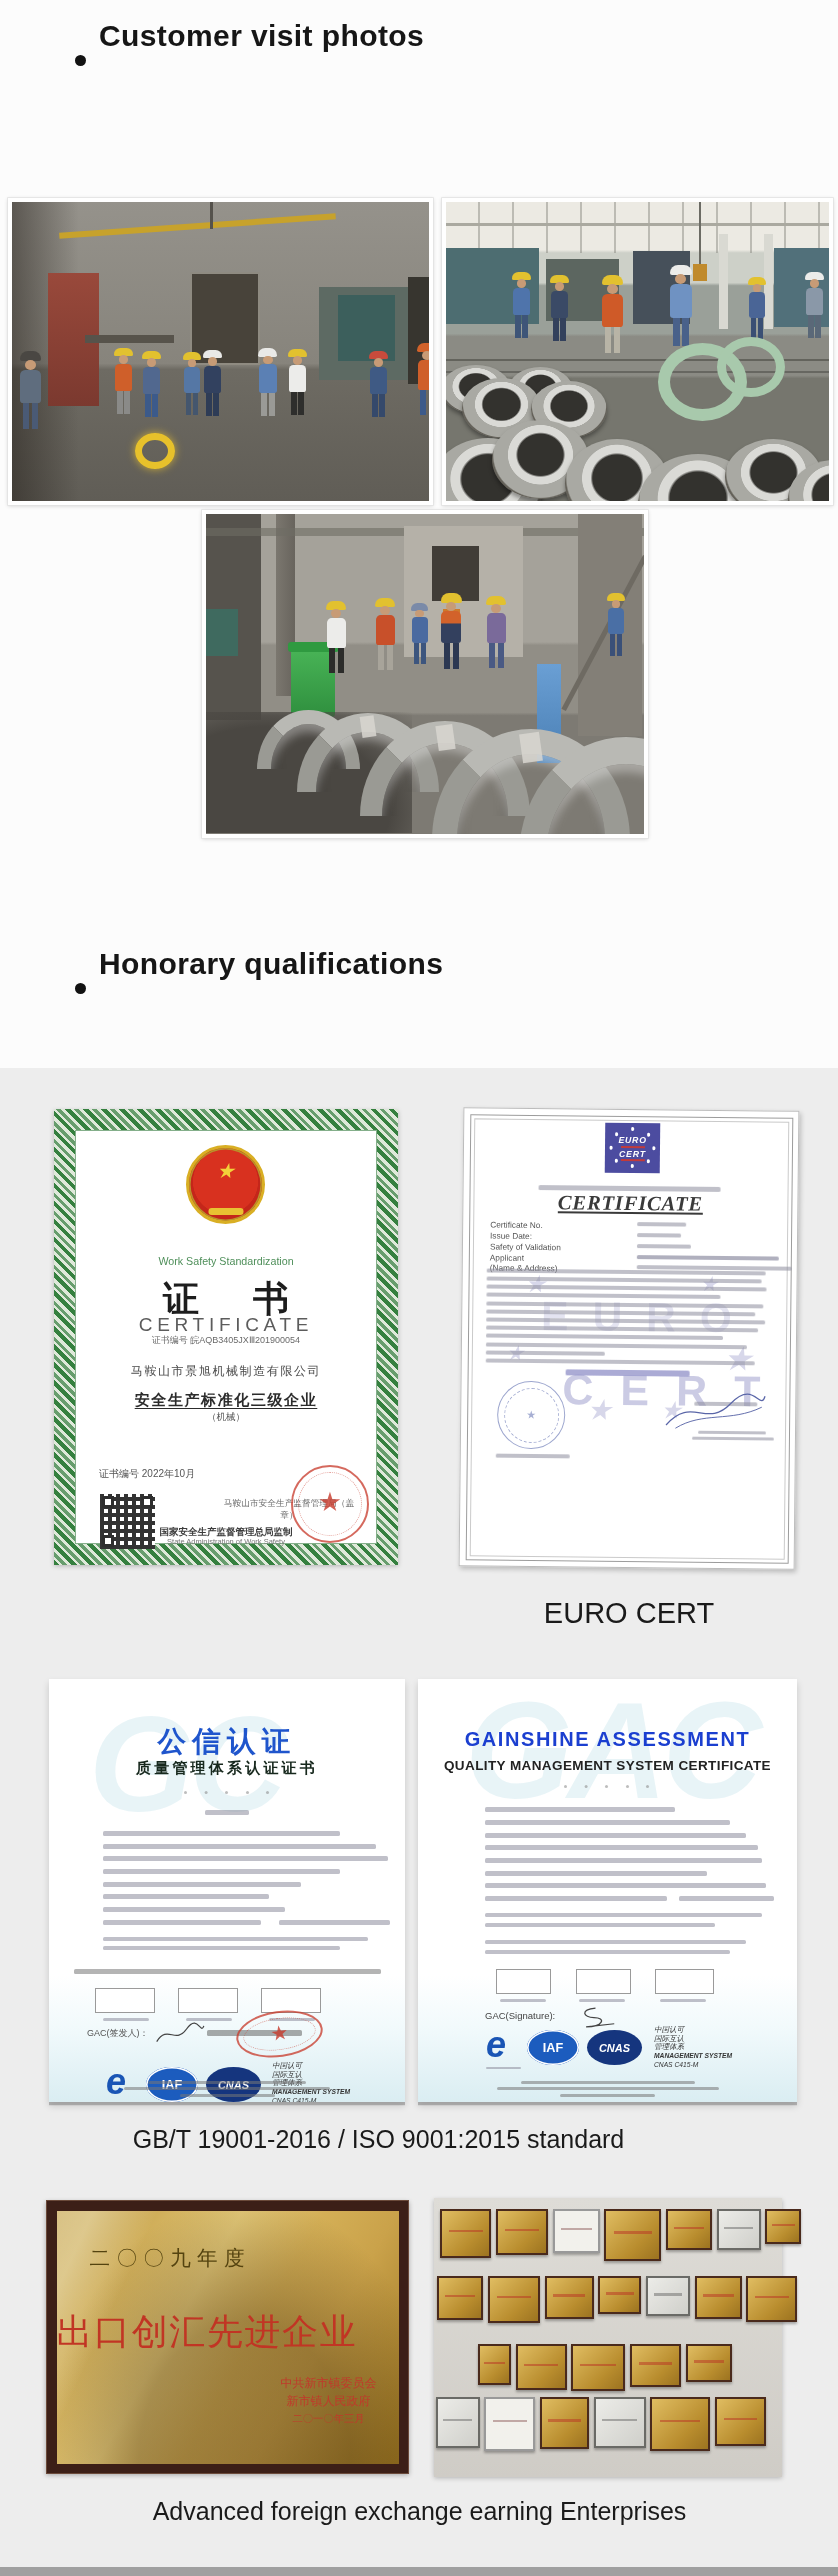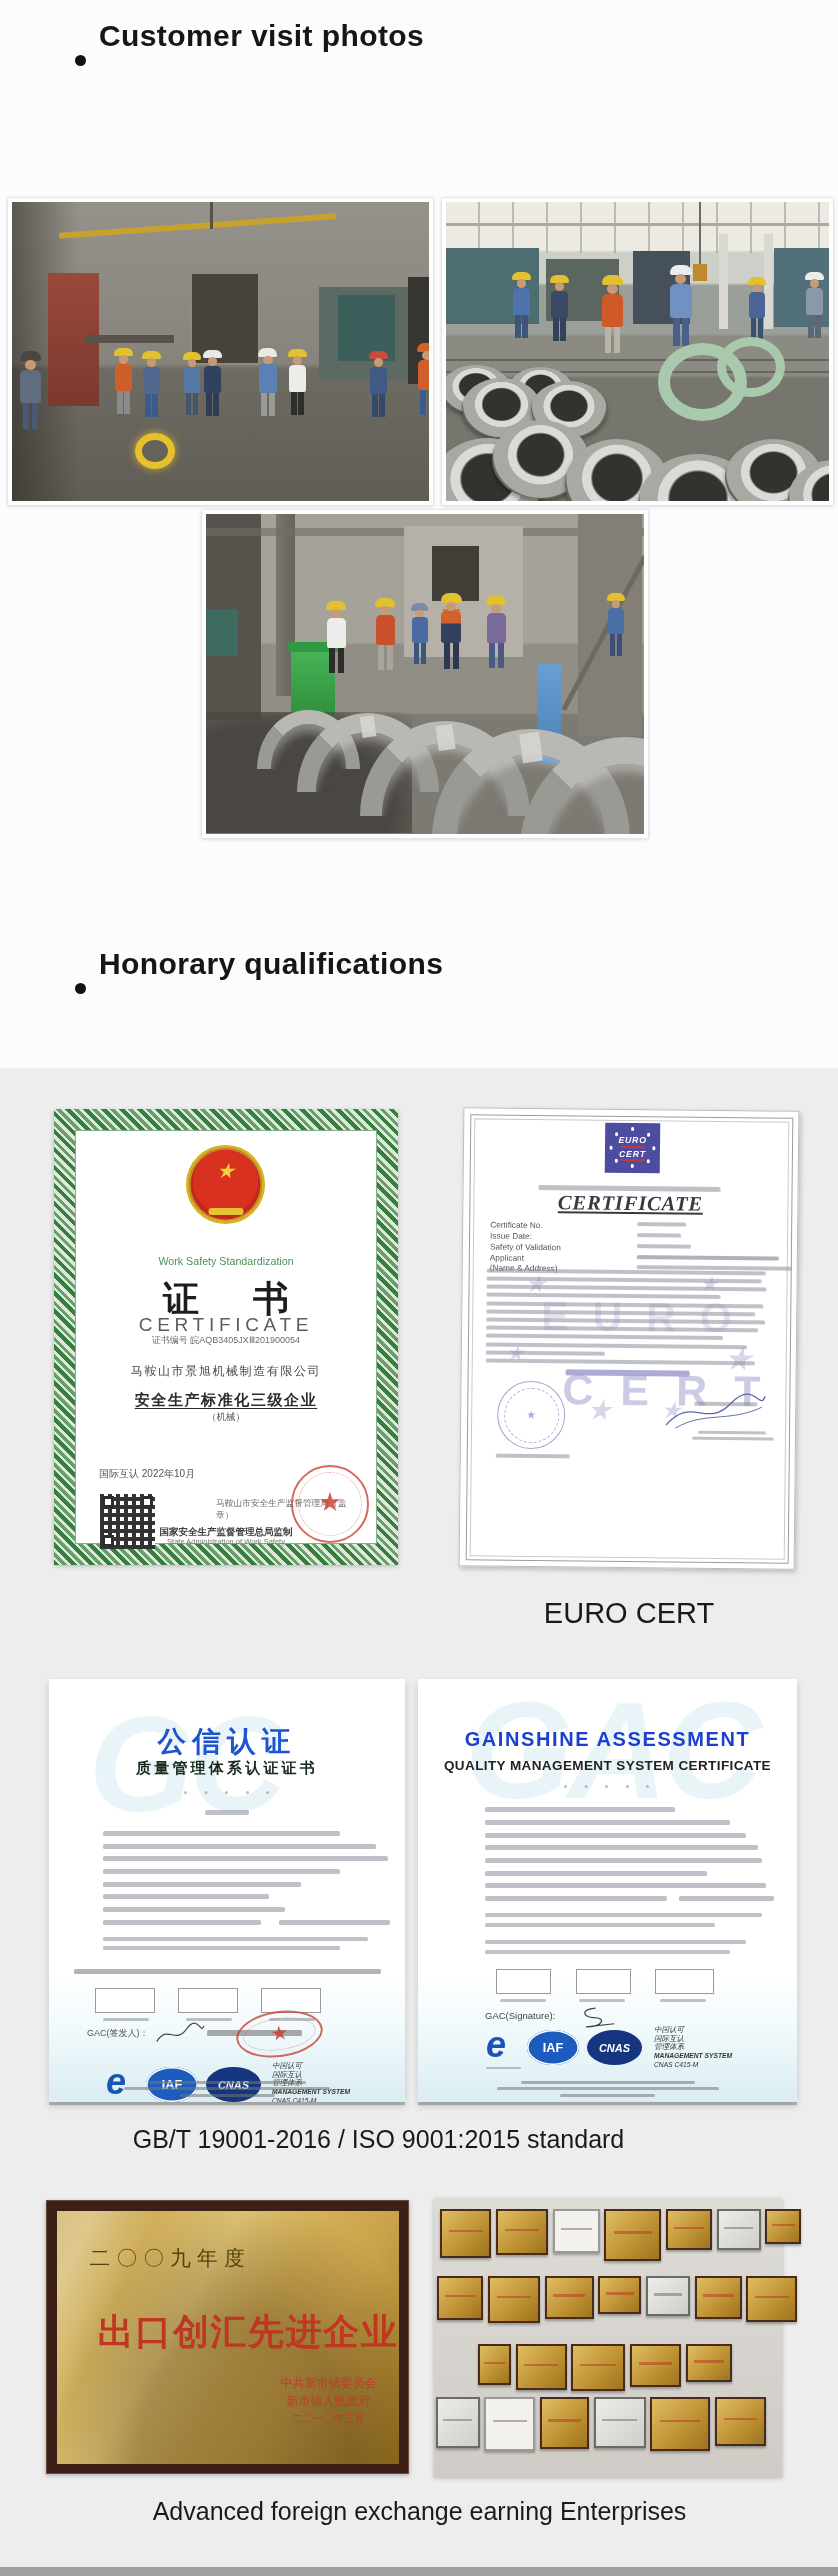--- a/index.html
+++ b/index.html
@@ -68,21 +68,21 @@
   .gclogo{position:absolute;font-size:36px;line-height:35px;font-weight:bold;font-style:italic;color:#1a55b5}
   .iaf{position:absolute;background:#1c5cbe;border-radius:50%;color:#fff;font-weight:bold;display:flex;align-items:center;justify-content:center;box-shadow:inset 0 0 0 1.6px #fff,inset 0 0 0 3.2px #1c5cbe}
   .cnas{position:absolute;background:#15357e;border-radius:50%;color:#fff;font-weight:bold;font-style:italic;display:flex;align-items:center;justify-content:center}
   .accr{position:absolute;font-size:7.5px;color:#333;line-height:8.7px}
   .sig{position:absolute}
   
   .plq{position:absolute;left:46px;top:1132px;width:363px;height:274px;background:#3c1f17;border:1.6px solid #6b4a3a;padding:9.5px;box-shadow:0 1.6px 4.7px rgba(0,0,0,.3)}
   .plate{position:relative;width:100%;height:100%;background:linear-gradient(120deg,#b98f35 0%,#e3c878 38%,#d4af56 55%,#caa24a 70%,#96711f 100%);overflow:hidden}
   .plate .sheen{position:absolute;inset:0;background:linear-gradient(115deg,rgba(255,255,230,.45) 0 8%,transparent 22%),radial-gradient(ellipse at 55% 100%,rgba(60,40,10,.35) 0 40%,transparent 75%)}
   .pyear{position:absolute;left:33px;top:33px;font-size:20.6px;letter-spacing:6.3px;color:#54430f;filter:blur(0.5px)}
-  .ptitle{position:absolute;left:0;top:97px;width:100%;text-align:right;font-size:36px;font-weight:bold;letter-spacing:1.6px;color:#c13524;filter:blur(0.4px)}
+  .ptitle{position:absolute;left:0;top:97px;width:100%;text-align:left;font-size:36px;font-weight:normal;letter-spacing:1.6px;color:#c13524;filter:blur(0.4px)}
   .pissuer{position:absolute;right:22px;top:163px;text-align:center;font-size:12px;line-height:18px;color:#c0392b;filter:blur(0.6px)}
   .pdate{font-size:10.3px}
   
   .wall{position:absolute;left:434px;top:1130px;width:348px;height:279px;background:linear-gradient(180deg,#dedcd7,#cfccc6);box-shadow:0 1.6px 4.7px rgba(0,0,0,.25)}
   .wrow{position:absolute;display:flex;gap:4.7px;align-items:flex-start}
   .tile{display:block;border:2.4px solid #4a2a1c;background:linear-gradient(135deg,#e0bd62,#b98d2e 65%,#9c7320);position:relative;box-shadow:0 1.6px 2.4px rgba(0,0,0,.3)}
   .tile::after{content:"";position:absolute;left:14%;top:42%;width:72%;height:2.4px;background:rgba(185,50,35,.5)}
   .tile.s{background:linear-gradient(135deg,#ecece8,#cfcfca);border-color:#6a6a66}
   .tile.s::after{background:rgba(90,90,90,.45)}
   .tile.w{background:#f2f1ec;border-color:#999}
@@ -317,27 +317,27 @@
           <i class="st">★</i>
           <i class="gear"></i>
         </span>
       <div class="cg-t" style="top:146px;font-size:10.7px;color:#4f8f5a">Work Safety Standardization</div>
       <div class="cg-t cnb" style="top:166px;font-size:36px;font-weight:bold;color:#1d1d1d;letter-spacing:22px;text-indent:22px">证  书</div>
       <div class="cg-t" style="top:205px;font-size:19px;color:#5c5c5c;letter-spacing:4.7px">CERTIFICATE</div>
       <div class="cg-t cnb" style="top:225px;font-size:9px;color:#6a6a6a">证书编号  皖AQB3405JXⅢ201900054</div>
       <div class="cg-t cnb" style="top:254px;font-size:12px;color:#4a4a4a;letter-spacing:1.6px">马鞍山市景旭机械制造有限公司</div>
       <div class="cg-t cnb" style="top:282px;font-size:15px;font-weight:bold;color:#2c2c2c;letter-spacing:1.6px;text-decoration:underline;text-underline-offset:3.2px">安全生产标准化三级企业</div>
       <div class="cg-t cnb" style="top:302px;font-size:9.5px;color:#555">（机械）</div>
-      <div class="abs cnb" style="left:45px;top:358px;font-size:10px;color:#555">国际互认  2022年10月</div>
+      <div class="abs cnb" style="left:45px;top:358px;font-size:10px;color:#555">证书编号  2022年10月</div>
       <span class="qr">
           <i style="left:1.6px;top:1.6px"></i>
           <i style="right:1.6px;top:1.6px"></i>
           <i style="left:1.6px;bottom:1.6px"></i>
         </span>
-      <div class="abs cnb" style="left:162px;top:389px;width:146px;font-size:8.7px;color:#6a6a6a;">马鞍山市安全生产监督管理局（盖章）</div>
+      <div class="abs cnb" style="left:162px;top:389px;width:146px;font-size:8.7px;color:#6a6a6a;text-align:center">马鞍山市安全生产监督管理局（盖章）</div>
       <div class="cg-t cnb" style="top:417px;font-size:9.5px;font-weight:bold;color:#3c3c3c">国家安全生产监督管理总局监制</div>
       <div class="cg-t" style="top:428px;font-size:7.5px;color:#777">State Administration of Work Safety</div>
       <span class="sealc" style="left:237px;top:356px;width:78px;height:78px;font-size:12.7px"></span>
     </div>
 
     <div class="cert-euro">
       <span class="frame"></span>
       <span class="frame2"></span>
       <span class="eu-logo">
         <i class="dots"></i>

